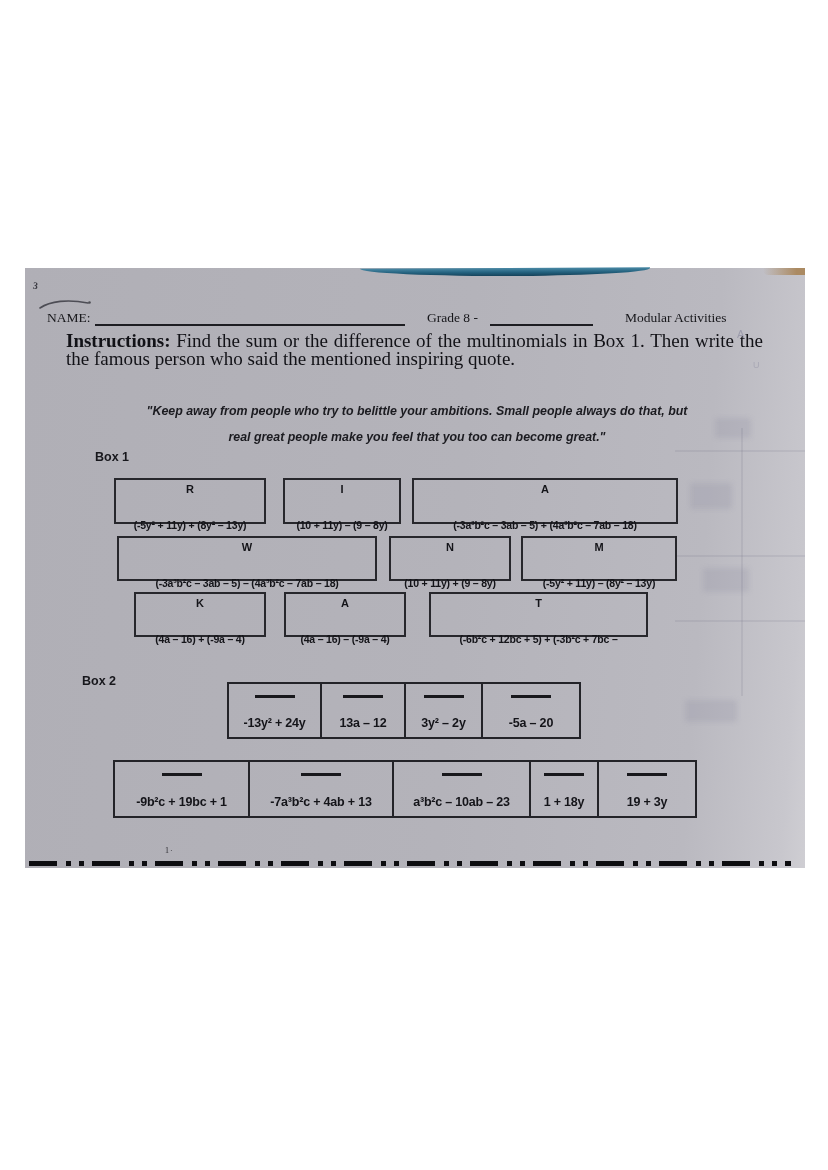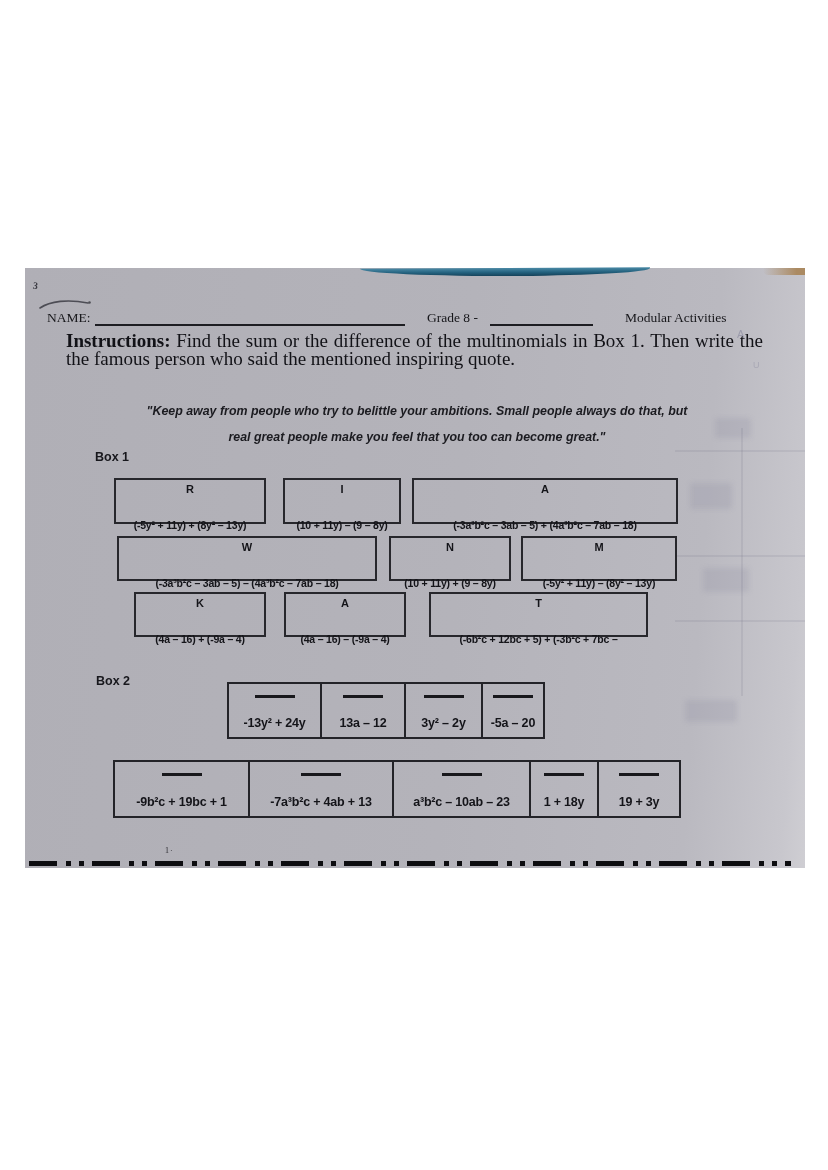--- a/index.html
+++ b/index.html
@@ -55,21 +55,21 @@
   .instr-line { text-align:justify; text-align-last:justify; white-space:normal; }
   .instr-line.last { text-align:left; text-align-last:left; }
   .instructions b { font-weight:bold; }
   
   .quote { position:absolute; left:36px; top:130px; width:712px; text-align:center;
            font-family:"Liberation Sans",sans-serif; font-weight:bold; font-style:italic;
            font-size:12.4px; line-height:26px; color:#1b1b20; }
   
   .box-label { position:absolute; font-family:"Liberation Sans",sans-serif; font-weight:bold; font-size:12.5px; color:#17171c; }
   .box1-label { left:70px; top:182px; }
-  .box2-label { left:71px; top:406px; }
+  .box2-label { left:57px; top:406px; }
   
   .box1-item {
     position:absolute; border:2px solid #27272c;
     display:flex; flex-direction:column; align-items:center; justify-content:space-between;
     padding:3px 2px 5px; font-family:"Liberation Sans",sans-serif; font-weight:bold; color:#141419;
   }
   .box1-item .letter { font-size:11px; line-height:12px; }
   .box1-item .expr { font-size:10.5px; letter-spacing:-0.2px; white-space:nowrap;margin-top:24px; }
   .p0 { left:89px;  top:210px; width:152px; height:46px; }
   .p1 { left:258px; top:210px; width:118px; height:46px; }
@@ -181,21 +181,21 @@
         <div class="b2expr">-13y² + 24y</div>
       </div>
       <div class="b2cell" style="width:84px;">
         <div class="b2blank"></div>
         <div class="b2expr">13a – 12</div>
       </div>
       <div class="b2cell" style="width:77px;">
         <div class="b2blank"></div>
         <div class="b2expr">3y² – 2y</div>
       </div>
-      <div class="b2cell" style="width:60px;">
+      <div class="b2cell" style="width:96px;">
         <div class="b2blank"></div>
         <div class="b2expr">-5a – 20</div>
       </div>
     </div>
 
     <div class="b2table t2">
       <div class="b2cell" style="width:135px;">
         <div class="b2blank"></div>
         <div class="b2expr">-9b²c + 19bc + 1</div>
       </div>
@@ -204,21 +204,21 @@
         <div class="b2expr">-7a³b²c + 4ab + 13</div>
       </div>
       <div class="b2cell" style="width:137px;">
         <div class="b2blank"></div>
         <div class="b2expr">a³b²c – 10ab – 23</div>
       </div>
       <div class="b2cell" style="width:68px;">
         <div class="b2blank"></div>
         <div class="b2expr">1 + 18y</div>
       </div>
-      <div class="b2cell" style="width:80px;text-align:right;">
+      <div class="b2cell" style="width:96px;text-align:right;">
         <div class="b2blank"></div>
         <div class="b2expr">19 + 3y</div>
       </div>
     </div>
 
     <div class="footer-mark">1·</div>
     <div class="cut-line"></div>
 
   </div>
 </div>

